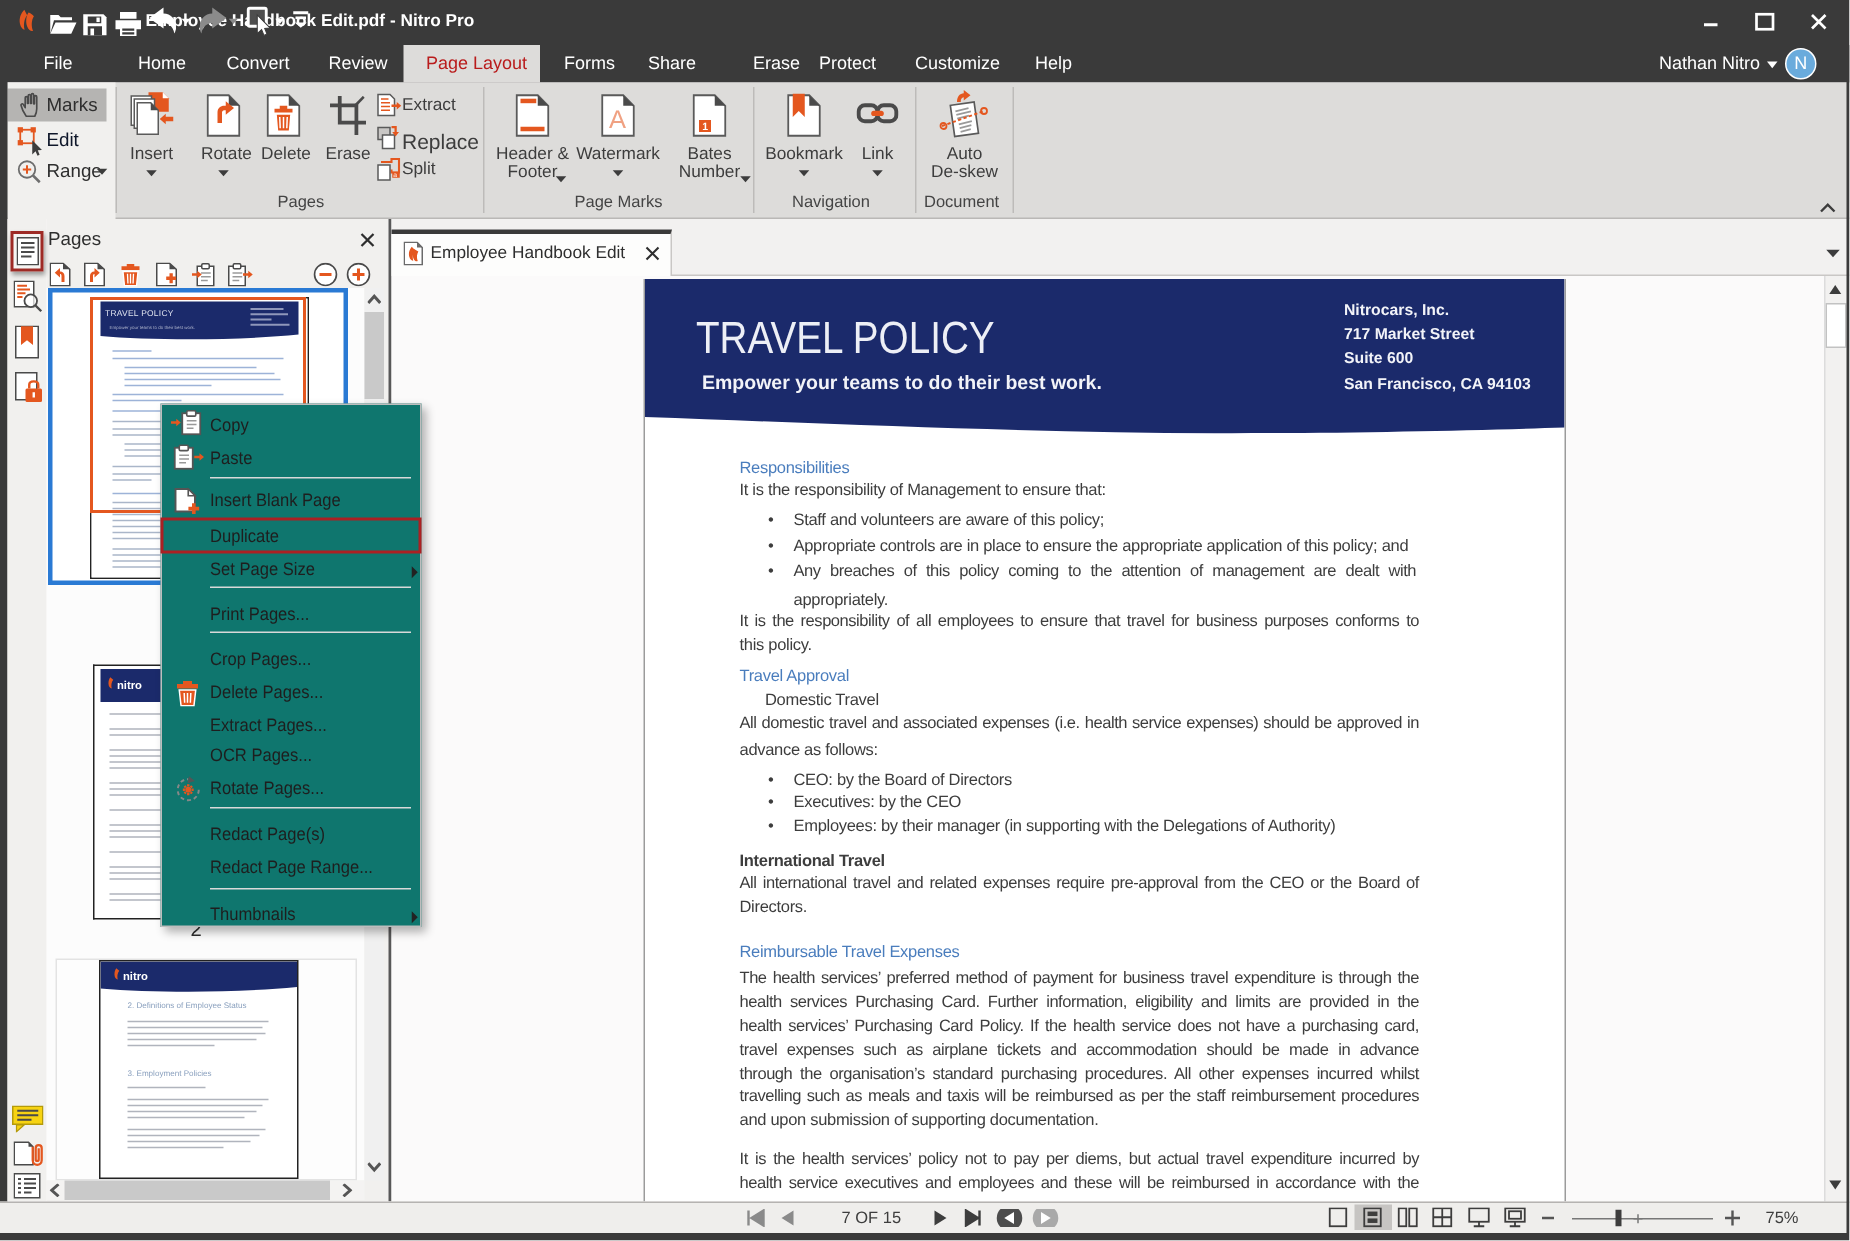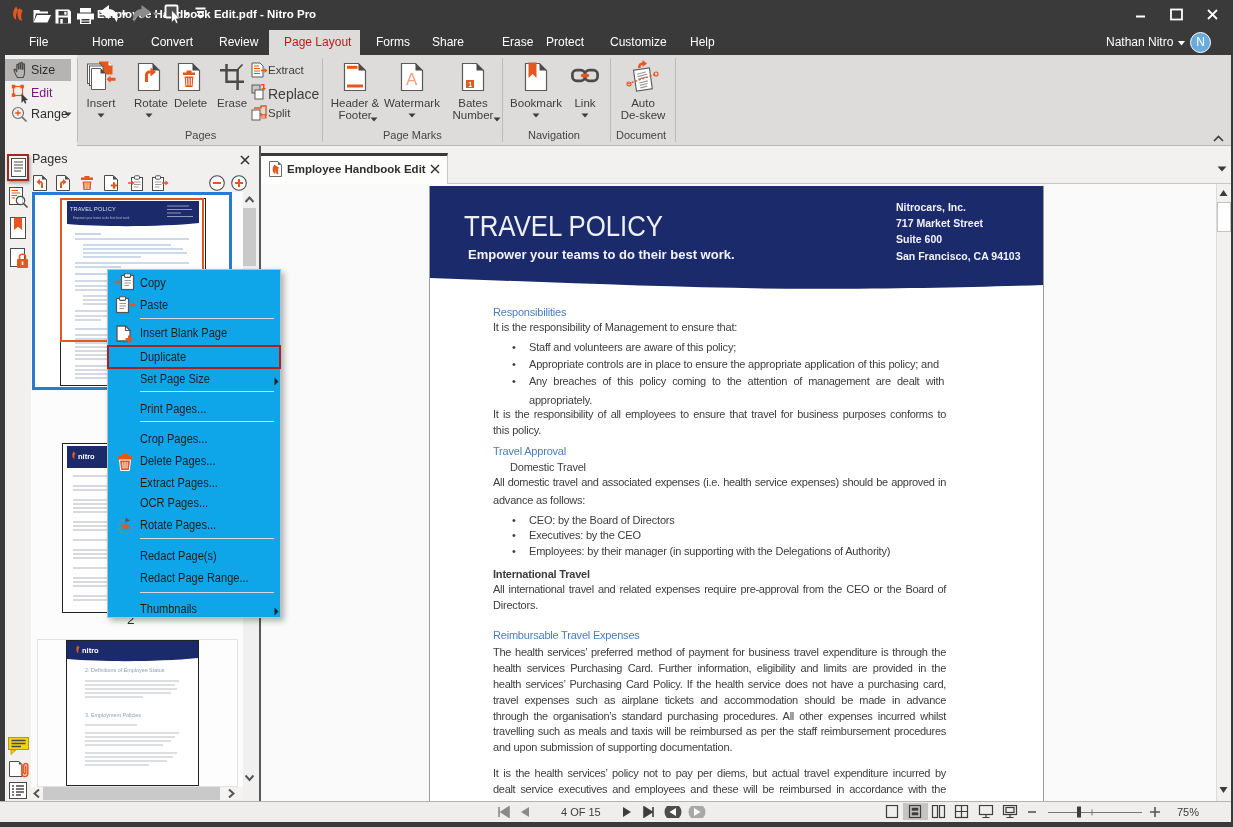--- a/index.html
+++ b/index.html
@@ -26,21 +26,21 @@
 
 #tabstrip { left:261px; top:146px; width:972px; height:38px; background:#f2f1f0; border-bottom:1px solid #c9c7c5; }
 #docarea { left:261px; top:184px; width:955px; height:617px; background:#fbfafa; }
 #page { left:429px; top:186px; width:615px; height:615px; background:#fff; border-left:1px solid #9b9b9b; border-right:1px solid #9b9b9b; }
 #vscroll { left:1216px; top:184px; width:15px; height:617px; background:#f2f1f0; border-left:1px solid #dcdcdc; }
 
 #statusbar { left:0; top:801px; width:1233px; height:21px; background:#efeeec; border-top:1px solid #b5b3b1; }
 #bottomedge { left:0; top:822px; width:1233px; height:5px; background:#3a3a3a; }
 #rightedge { left:1231px; top:30px; width:2px; height:792px; background:#3a3a3a; }
 
-#ctxmenu { left:107px; top:269px; width:174px; height:349px; background:#0ea5e9; border:1px solid #bdbdbd; box-shadow:3px 3px 6px rgba(0,0,0,0.3); z-index:50; }
+#ctxmenu { left:107px; top:269px; width:174px; height:349px; background:#0f766e; border:1px solid #bdbdbd; box-shadow:3px 3px 6px rgba(0,0,0,0.3); z-index:50; }
 .mi { position:absolute; left:32px; font-size:12px; color:#1e1e1e; transform:scaleX(0.92); transform-origin:left top; white-space:nowrap; }
 .msep { position:absolute; left:32px; width:134px; height:1px; background:#d9d9d9; }
 .micon { position:absolute; left:5px; }
 
 .doc { font-size:11px; color:#3d3d3d; white-space:nowrap; letter-spacing:-0.2px; }
 .docj { font-size:11px; color:#3d3d3d; width:453px; text-align:justify; text-align-last:justify; letter-spacing:-0.3px; }
 .bluehead { color:#4a7dbd; font-weight:normal; font-size:11px; }
 </style>
 </head>
 <body>
@@ -107,29 +107,29 @@
   </svg>
 <div class="abs" style="left:1190px;top:32px;width:21px;height:21px;border-radius:50%;background:#6aabdc;border:1.5px solid #fff;color:#fff;font-size:12px;text-align:center;line-height:18px">N</div>
 
 <div class="abs" id="ribbon"></div>
 <div class="abs" id="lefttools"></div>
 
 <div class="abs" style="left:5px;top:59px;width:66px;height:22px;background:#b5b4b2"></div>
 <svg class="abs" style="left:12px;top:61px" width="18" height="18" viewBox="0 0 18 18">
   <path d="M5.5 16.5 C4 14.5 2.6 11.8 2 9.2 C1.8 8.3 3 7.8 3.5 8.6 L4.8 10.8 L4.8 4.2 C4.8 3.1 6.3 3.1 6.3 4.2 L6.3 8 L6.8 8 L6.8 2.8 C6.8 1.7 8.3 1.7 8.3 2.8 L8.3 8 L8.9 8 L8.9 2.2 C8.9 1.1 10.4 1.1 10.4 2.2 L10.4 8.2 L11 8.2 L11 3.6 C11 2.5 12.5 2.5 12.5 3.6 L12.5 11.5 C12.5 13.6 12 15 11.2 16.5 Z" fill="none" stroke="#4a4a4a" stroke-width="1.1" stroke-linejoin="round"></path>
 </svg>
-<div class="abs" style="left:31px;top:63px;font-size:12.5px;color:#2e2e2e">Size</div>
+<div class="abs" style="left:31px;top:63px;font-size:12.5px;color:#2e2e2e">Marks</div>
 <svg class="abs" style="left:11px;top:84px" width="18" height="20" viewBox="0 0 18 20">
   <rect x="2.5" y="2.5" width="9" height="9" fill="none" stroke="#e4571f" stroke-width="1.2"></rect>
   <rect x="0.8" y="0.8" width="3.5" height="3.5" fill="#e4571f"></rect>
   <rect x="9.4" y="0.8" width="3.5" height="3.5" fill="#e4571f"></rect>
   <rect x="0.8" y="9.4" width="3.5" height="3.5" fill="#e4571f"></rect>
   <path d="M10.5 9.5 L10.5 19 L12.7 16.8 L14 19.8 L15.4 19.1 L14.2 16.2 L17 16 Z" fill="#3c3c3c"></path>
 </svg>
-<div class="abs" style="left:31px;top:86px;font-size:12.5px;color:#701a75">Edit</div>
+<div class="abs" style="left:31px;top:86px;font-size:12.5px;color:#0f172a">Edit</div>
 <svg class="abs" style="left:11px;top:106px" width="18" height="18" viewBox="0 0 18 18">
   <circle cx="7" cy="7" r="5.5" fill="none" stroke="#6e6e6e" stroke-width="1.2"></circle>
   <path d="M7 4.2 L7 9.8 M4.2 7 L9.8 7" stroke="#e4571f" stroke-width="1.3"></path>
   <path d="M11 11 L15.5 15.5" stroke="#6e6e6e" stroke-width="1.7"></path>
 </svg>
 <div class="abs" style="left:31px;top:107px;font-size:12.5px;color:#2e2e2e">Range</div>
 <svg class="abs" style="left:64px;top:112px" width="8" height="5" viewBox="0 0 8 5">
     <path d="M0.5 0.5 L7.5 0.5 L4 4.5 Z" fill="#3c3c3c"></path>
   </svg>
 
@@ -444,21 +444,21 @@
 <div class="abs" id="panelborder"></div>
 
 <div class="abs" id="tabstrip"></div>
 <div class="abs" style="left:261px;top:153px;width:187px;height:31px;background:#fdfdfc;border-top:3px solid #3a3a3a;border-right:1px solid #c9c7c5"></div>
 <svg class="abs" style="left:269px;top:161px" width="13" height="16" viewBox="0 0 13 16">
   <path d="M0.5 0.5 L9 0.5 L12.5 4 L12.5 15.5 L0.5 15.5 Z" fill="#fff" stroke="#6a6a6a" stroke-width="1"></path>
   <path d="M9 0.5 L12.5 4 L9 4 Z" fill="#6a6a6a"></path>
   <path d="M5.5 3.5 C4 5.5 3.2 7.5 3.8 10 C4.3 12 5.6 12.8 6.5 12.8 C5.9 10.5 6 8 7.8 5.8 Z" fill="#e4571f"></path>
   <path d="M7.5 5 C6.5 7 6.3 9.5 7.2 11.5 C8 13.2 9.2 13.4 10 13 C9.2 11 9.3 8.4 10.4 6.6 Z" fill="#e4571f" transform="translate(-0.5,0)"></path>
 </svg>
-<div class="abs" style="left:287px;top:163px;font-size:11.5px;font-weight:bold;color:#2e2e2e">Employee Handbook Edit</div>
+<div class="abs" style="left:287px;top:163px;font-size:11.5px;font-weight:normal;color:#2e2e2e">Employee Handbook Edit</div>
 <svg class="abs" style="left:430px;top:164px" width="10" height="10" viewBox="0 0 10 10">
     <path d="M1 1 L9 9 M9 1 L1 9" stroke="#2e2e2e" stroke-width="1.4"></path>
   </svg>
 <svg class="abs" style="left:1217px;top:166px" width="10" height="6" viewBox="0 0 10 6">
     <path d="M0.5 0.5 L9.5 0.5 L5 5.5 Z" fill="#3c3c3c"></path>
   </svg>
 <div class="abs" id="docarea"></div>
 <div class="abs" id="page"></div>
 
 <svg class="abs" style="left:430px;top:186px" width="613" height="108" viewBox="0 0 613 108">
@@ -494,21 +494,21 @@
 <div class="abs doc" style="left:493px;top:599px">Directors.</div>
 <div class="abs doc bluehead" style="left:493px;top:629px">Reimbursable Travel Expenses</div>
 <div class="abs docj" style="left:493px;top:646px">The health services’ preferred method of payment for business travel expenditure is through the</div>
 <div class="abs docj" style="left:493px;top:662px">health services Purchasing Card. Further information, eligibility and limits are provided in the</div>
 <div class="abs docj" style="left:493px;top:678px">health services’ Purchasing Card Policy. If the health service does not have a purchasing card,</div>
 <div class="abs docj" style="left:493px;top:694px">travel expenses such as airplane tickets and accommodation should be made in advance</div>
 <div class="abs docj" style="left:493px;top:710px">through the organisation’s standard purchasing procedures. All other expenses incurred whilst</div>
 <div class="abs docj" style="left:493px;top:725px">travelling such as meals and taxis will be reimbursed as per the staff reimbursement procedures</div>
 <div class="abs doc" style="left:493px;top:741px">and upon submission of supporting documentation.</div>
 <div class="abs docj" style="left:493px;top:767px">It is the health services’ policy not to pay per diems, but actual travel expenditure incurred by</div>
-<div class="abs docj" style="left:493px;top:783px">dealt service executives and employees and these will be reimbursed in accordance with the</div>
+<div class="abs docj" style="left:493px;top:783px">health service executives and employees and these will be reimbursed in accordance with the</div>
 <div class="abs" id="vscroll"></div>
 <svg class="abs" style="left:1219px;top:189px" width="9" height="8" viewBox="0 0 9 8">
     <path d="M0.5 7 L4.5 1 L8.5 7 Z" fill="#3c3c3c"></path>
   </svg>
 <div class="abs" style="left:1217px;top:202px;width:14px;height:30px;background:#fff;border:1px solid #c2c2c2"></div>
 <svg class="abs" style="left:1219px;top:786px" width="9" height="8" viewBox="0 0 9 8">
     <path d="M0.5 1 L4.5 7 L8.5 1 Z" fill="#3c3c3c"></path>
   </svg>
 
 <div class="abs" id="ctxmenu">
@@ -579,21 +579,21 @@
   </g>
   <g fill="#3d3d3d">
     <path d="M127 1 L135 6 L127 11 Z"></path>
     <path d="M148 1 L156 6 L148 11 Z M157 1 L157 11" stroke="#3d3d3d" stroke-width="1.6"></path>
   </g>
   <circle cx="177" cy="6" r="8.5" fill="#4d4d4d"></circle>
   <path d="M180 2 L173.5 6 L180 10 Z" fill="#fff"></path>
   <circle cx="201" cy="6" r="8.5" fill="#a9a9a9"></circle>
   <path d="M198 2 L204.5 6 L198 10 Z" fill="#fff"></path>
 </svg>
-<div class="abs" style="left:561px;top:806px;font-size:11px;color:#3d3d3d">4 OF 15</div>
+<div class="abs" style="left:561px;top:806px;font-size:11px;color:#3d3d3d">7 OF 15</div>
 <div class="abs" style="left:903px;top:803px;width:25px;height:17px;background:#c6c4c2"></div>
 <svg class="abs" style="left:885px;top:805px" width="145" height="14" viewBox="0 0 145 14">
   <g fill="none" stroke="#3d3d3d" stroke-width="1.2">
     <rect x="1.5" y="0.5" width="11" height="12"></rect>
     <g>
         <rect x="24.5" y="0.5" width="11" height="12"></rect>
         <rect x="26.7" y="2.7" width="6.6" height="3" fill="#3d3d3d" stroke="none"></rect>
         <rect x="26.7" y="7.3" width="6.6" height="3" fill="#3d3d3d" stroke="none"></rect>
       </g>
     <g>

